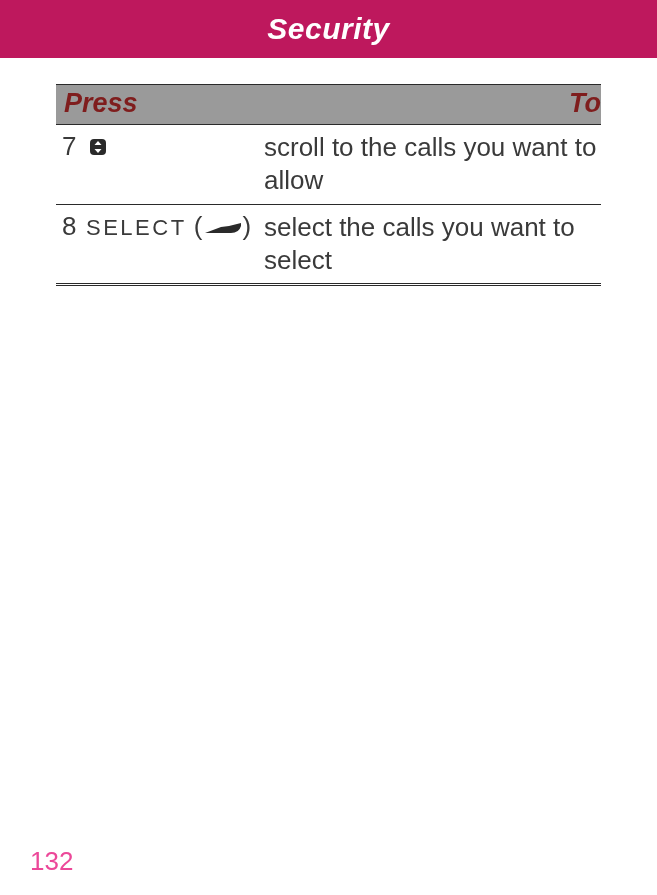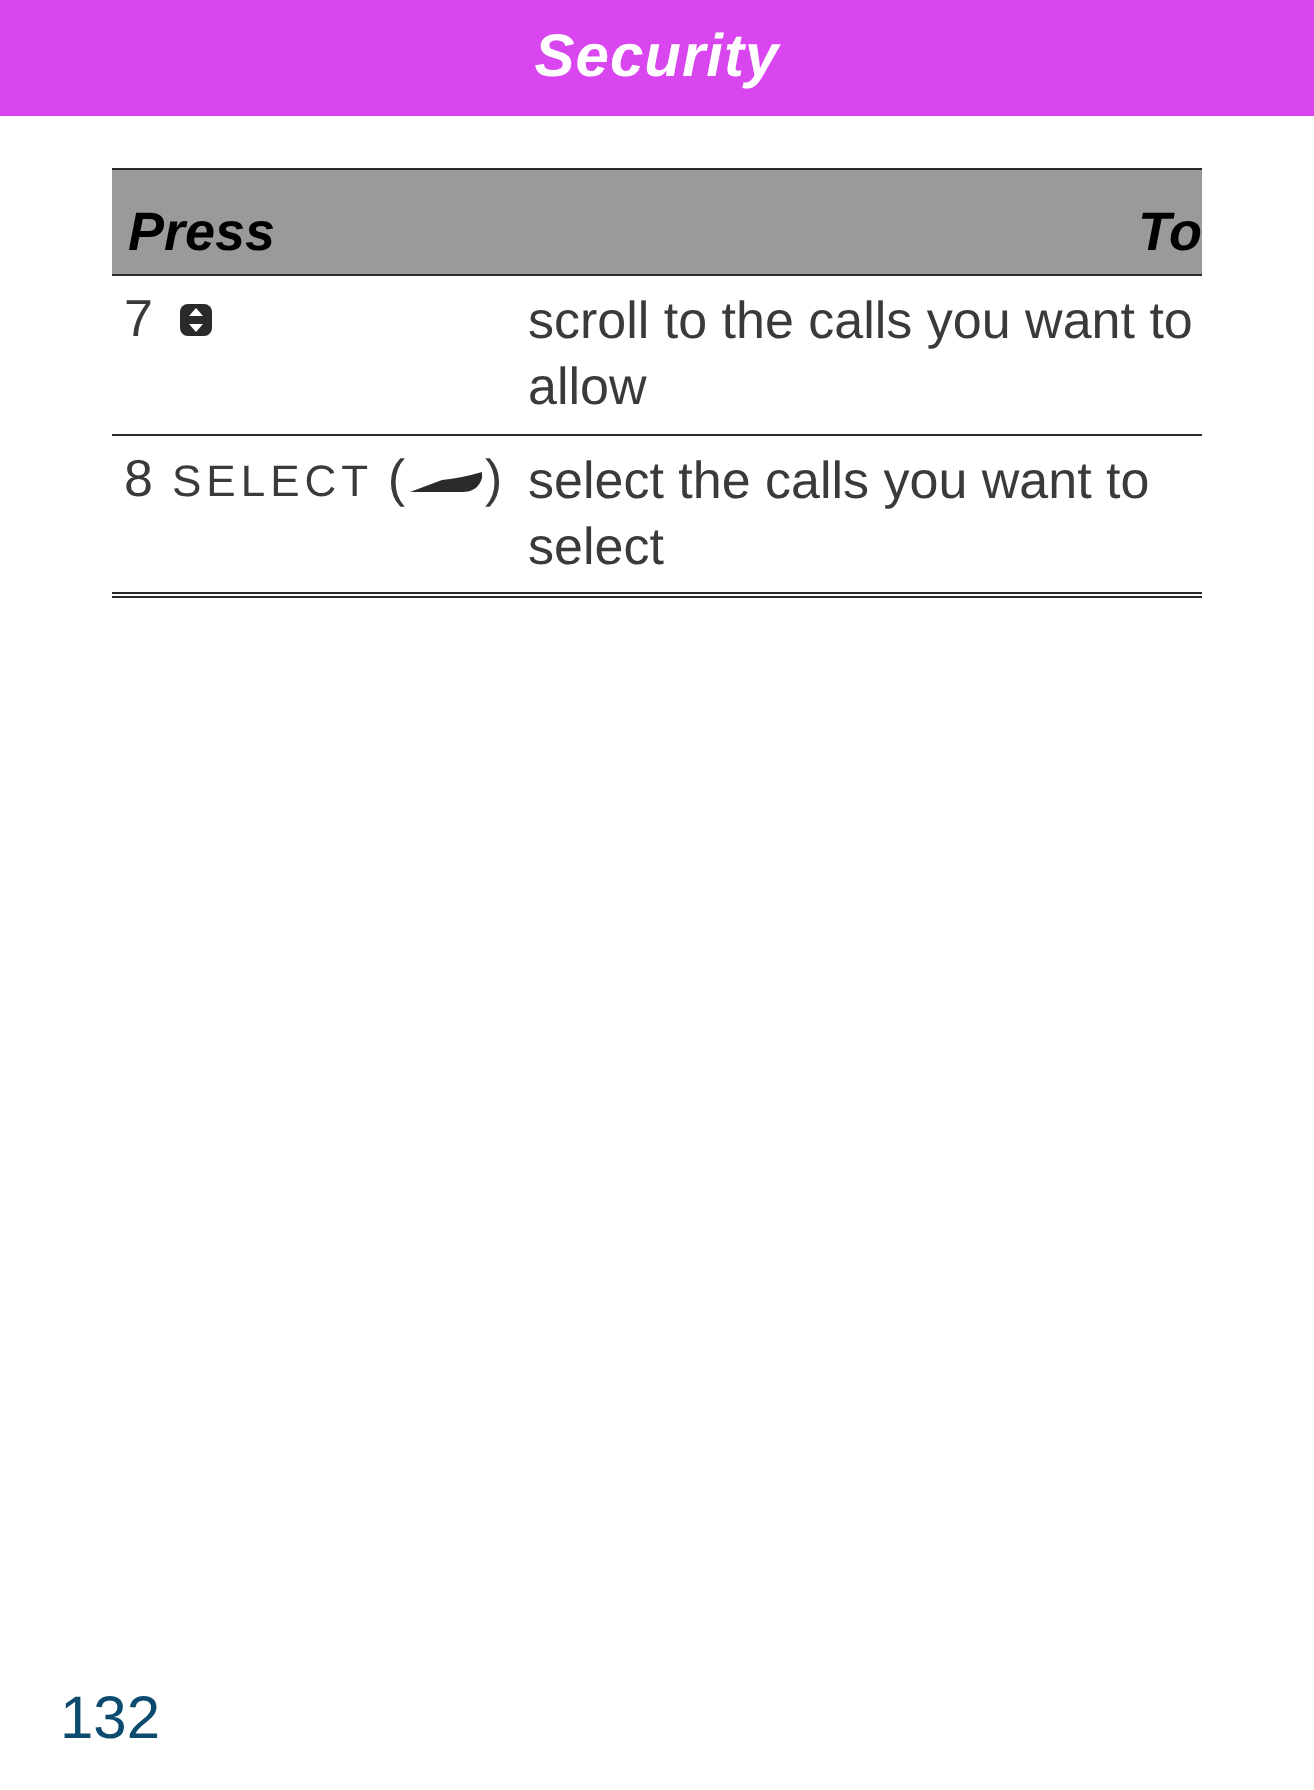--- a/index.html
+++ b/index.html
@@ -6,21 +6,21 @@
   html, body { width: 657px; height: 895px; }
   body {
     background: #ffffff;
     font-family: "Helvetica Neue", Helvetica, Arial, sans-serif;
     color: #3a3a3a;
     position: relative;
     -webkit-font-smoothing: antialiased;
   }
 
   .topband {
-    background: #d946ef;
+    background: #be185d;
     height: 58px;
     width: 100%;
     display: flex;
     align-items: center;
     justify-content: center;
   }
   .topband .title {
     color: #ffffff;
     font-weight: 700;
     font-size: 30px;
@@ -35,25 +35,25 @@
   .tbl {
     width: 545px;
     border-collapse: collapse;
   }
 
   .hdr-row td {
     background: #9a9a9a;
     border-top: 1.5px solid #2a2a2a;
   }
   .hdr-row .hdr-cell {
-    color: #000000;
+    color: #7f1d1d;
     font-weight: 700;
     font-size: 27px;
     font-style: italic;
-    padding: 16px 0 5px 0;
+    padding: 3px 0 5px 0;
   }
   .hdr-row .hdr-press { width: 208px; padding-left: 8px; }
   .hdr-row .hdr-to { padding-left: 0; text-align: right; }
 
   .body-row td {
     border-top: 1px solid #2a2a2a;
     font-size: 26px;
     color: #3a3a3a;
     vertical-align: top;
     padding: 6px 0 6px 0;
@@ -82,22 +82,22 @@
     font-weight: 400;
     font-stretch: condensed;
   }
 
   .scroll-icon svg { display: inline-block; vertical-align: -4px; }
 
   .pagenum {
     position: absolute;
     left: 30px;
     bottom: 18px;
-    font-size: 30px;
-    color: #0c4a6e;
+    font-size: 26px;
+    color: #ec4899;
   }
 </style>
 </head>
 <body>
 
 <div class="topband">
   <span class="title">Security</span>
 </div>
 
 <div class="content">

